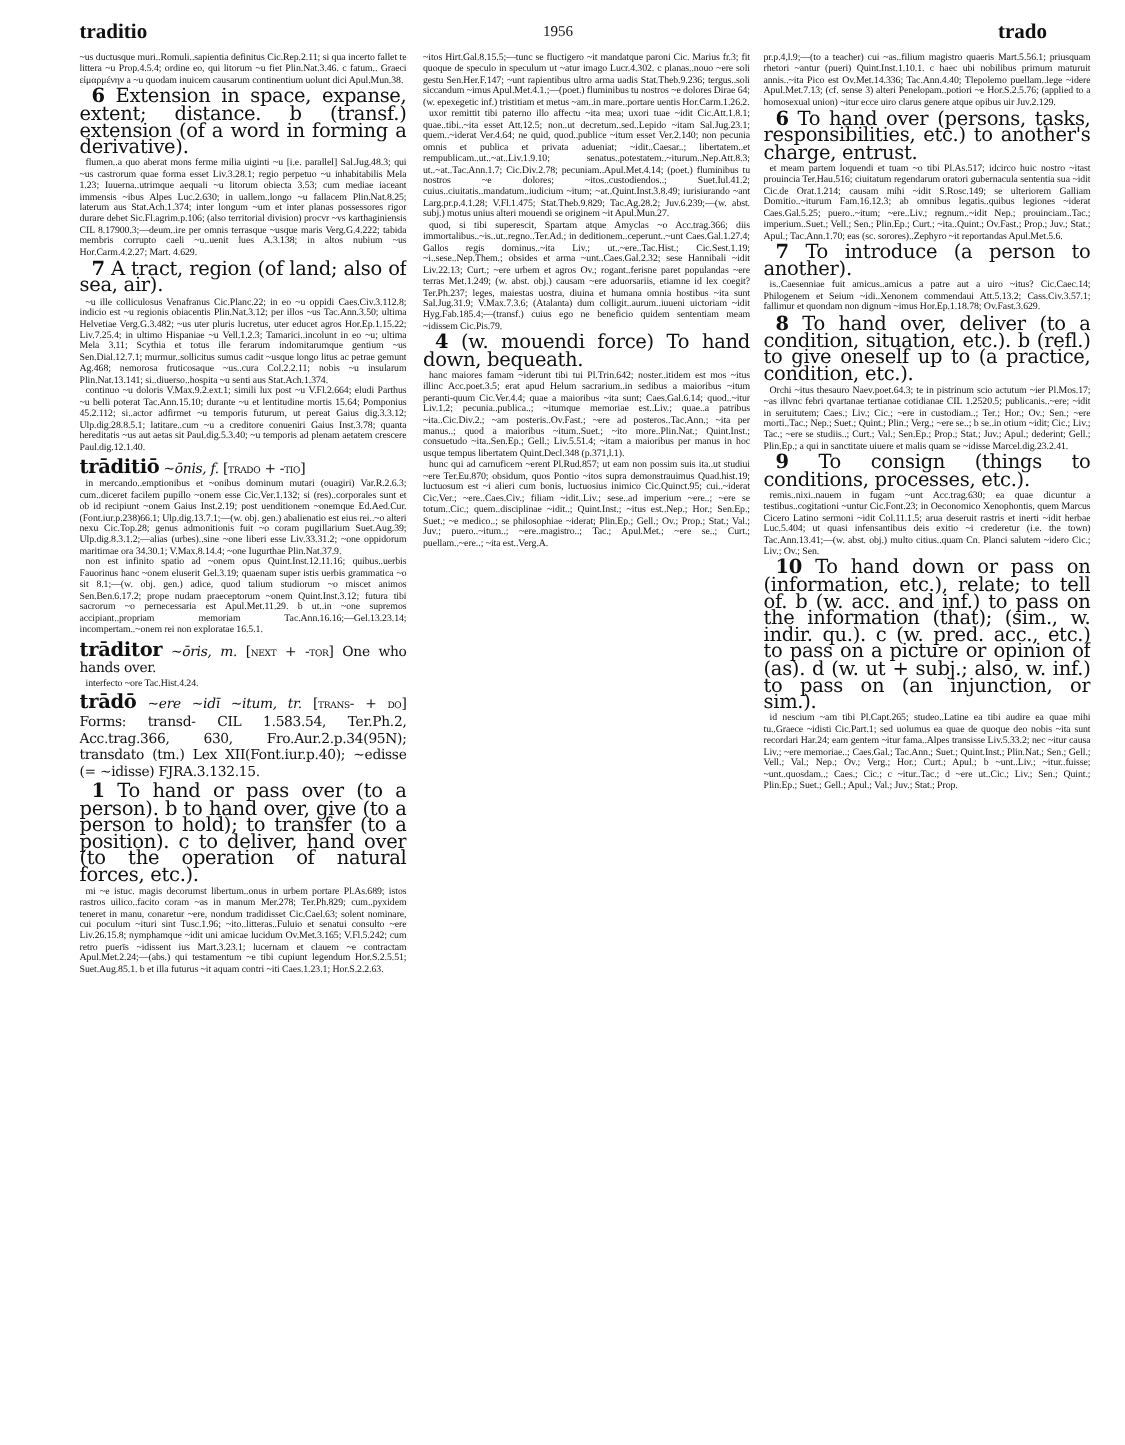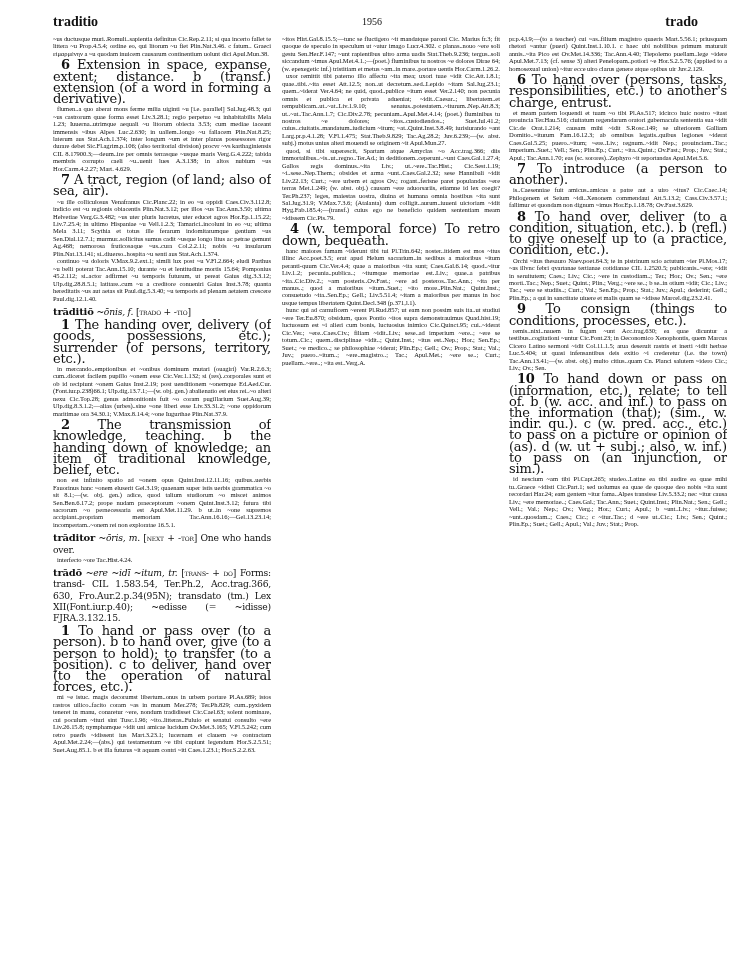--- a/index.html
+++ b/index.html
@@ -8,56 +8,54 @@
   .hw-left { position:absolute; left:53px; top:14px; font-family:"Liberation Serif", serif; font-weight:bold; font-size:14px; }
   .pageno { position:absolute; left:362px; top:16px; font-family:"Liberation Serif", serif; font-size:10px; }
   .hw-right { position:absolute; right:52px; top:14px; font-family:"Liberation Serif", serif; font-weight:bold; font-size:14px; }
   .col { position:absolute; top:35px; width:218px; height:920px; overflow:hidden; }
   .c1 { left:53px; } .c2 { left:282px; } .c3 { left:509px; }
   .cit { font-family:"Liberation Serif", serif; font-size:6.55px; line-height:7.45px; text-align:justify; margin:0; text-indent:4px; letter-spacing:-0.05px; }
   .cit.cont { text-indent:0; }
   .sense { font-family:"DejaVu Serif", serif; font-size:13px; line-height:11.2px; margin:2px 0 1px 0; text-indent:8px; text-align:justify; letter-spacing:-0.2px; }
   .sense b.num { font-weight:bold; }
   .entry { font-family:"DejaVu Serif", serif; font-size:9.2px; line-height:11.2px; margin:4px 0 1px 0; text-align:justify; letter-spacing:-0.2px; }
-  .entry .lemma { font-weight:bold; font-size:10px; }
+  .entry .lemma { font-weight:bold; font-size:13px; }
   .entry .gram { font-style:italic; }
   .entry .ety { font-variant:small-caps; }
 </style>
 </head>
 <body>
 
 <div class="header">
   <span class="hw-left">traditio</span>
   <span class="pageno">1956</span>
   <span class="hw-right">trado</span>
 </div>
 
 <div class="col c1">
     <p class="cit cont">~us ductusque muri..Romuli..sapientia definitus Cic.Rep.2.11; si qua incerto fallet te littera ~u Prop.4.5.4; ordine eo, qui litorum ~u fiet Plin.Nat.3.46.  c fatum.. Graeci εἱμαρμένην a ~u quodam inuicem causarum continentium uolunt dici Apul.Mun.38.</p>
     <p class="sense"><b class="num">6</b><span> Extension in space, expanse, extent; distance. b (transf.) extension (of a word in forming a derivative).</span></p>
     <p class="cit">flumen..a quo aberat mons ferme milia uiginti ~u [i.e. parallel] Sal.Jug.48.3; qui ~us castrorum quae forma esset Liv.3.28.1; regio perpetuo ~u inhabitabilis Mela 1.23; Iuuerna..utrimque aequali ~u litorum obiecta 3.53; cum mediae iaceant immensis ~ibus Alpes Luc.2.630; in uallem..longo ~u fallacem Plin.Nat.8.25; laterum aus Stat.Ach.1.374; inter longum ~um et inter planas possessores rigor durare debet Sic.Fl.agrim.p.106; (also territorial division) procvr ~vs karthaginiensis CIL 8.17900.3;—deum..ire per omnis terrasque ~usque maris Verg.G.4.222; tabida membris corrupto caeli ~u..uenit lues A.3.138; in altos nubium ~us Hor.Carm.4.2.27; Mart. 4.629.</p>
     <p class="sense"><b class="num">7</b><span> A tract, region (of land; also of sea, air).</span></p>
     <p class="cit">~u ille colliculosus Venafranus Cic.Planc.22; in eo ~u oppidi Caes.Civ.3.112.8; indicio est ~u regionis obiacentis Plin.Nat.3.12; per illos ~us Tac.Ann.3.50; ultima Helvetiae Verg.G.3.482; ~us uter pluris lucretus, uter educet agros Hor.Ep.1.15.22; Liv.7.25.4; in ultimo Hispaniae ~u Vell.1.2.3; Tamarici..incolunt in eo ~u; ultima Mela 3.11; Scythia et totus ille ferarum indomitarumque gentium ~us Sen.Dial.12.7.1; murmur..sollicitus sumus cadit ~usque longo litus ac petrae gemunt Ag.468; nemorosa fruticosaque ~us..cura Col.2.2.11; nobis ~u insularum Plin.Nat.13.141; si..diuerso..hospita ~u senti aus Stat.Ach.1.374.</p>
     <p class="cit">continuo ~u doloris V.Max.9.2.ext.1; simili lux post ~u V.Fl.2.664; eludi Parthus ~u belli poterat Tac.Ann.15.10; durante ~u et lentitudine mortis 15.64; Pomponius 45.2.112; si..actor adfirmet ~u temporis futurum, ut pereat Gaius dig.3.3.12; Ulp.dig.28.8.5.1; latitare..cum ~u a creditore conueniri Gaius Inst.3.78; quanta hereditatis ~us aut aetas sit Paul.dig.5.3.40; ~u temporis ad plenam aetatem crescere Paul.dig.12.1.40.</p>
     <p class="entry"><span class="lemma">trāditiō</span><span class="gram"> ~ōnis, f. </span><span class="ety">[trado + -tio]</span></p>
-    <p class="sense"><b class="num">1</b><span> The handing over, delivery (of goods, possessions, etc.); surrender (of persons, territory, etc.).</span></p>
     <p class="cit">in mercando..emptionibus et ~onibus dominum mutari (ouagiri) Var.R.2.6.3; cum..diceret facilem pupillo ~onem esse Cic.Ver.1.132; si (res)..corporales sunt et ob id recipiunt ~onem Gaius Inst.2.19; post uenditionem ~onemque Ed.Aed.Cur.(Font.iur.p.238)66.1; Ulp.dig.13.7.1;—(w. obj. gen.) abalienatio est eius rei..~o alteri nexu Cic.Top.28; genus admonitionis fuit ~o coram pugillarium Suet.Aug.39; Ulp.dig.8.3.1.2;—alias (urbes)..sine ~one liberi esse Liv.33.31.2; ~one oppidorum maritimae ora 34.30.1; V.Max.8.14.4; ~one Iugurthae Plin.Nat.37.9.</p>
-    <p class="sense"><b class="num">2</b><span> The transmission of knowledge, teaching. b the handing down of knowledge; an item of traditional knowledge, belief, etc.</span></p>
     <p class="cit">non est infinito spatio ad ~onem opus Quint.Inst.12.11.16; quibus..uerbis Fauorinus hanc ~onem eluserit Gel.3.19; quaenam super istis uerbis grammatica ~o sit 8.1;—(w. obj. gen.) adice, quod talium studiorum ~o miscet animos Sen.Ben.6.17.2; prope nudam praeceptorum ~onem Quint.Inst.3.12; futura tibi sacrorum ~o pernecessaria est Apul.Met.11.29.  b ut..in ~one supremos accipiant..propriam memoriam Tac.Ann.16.16;—Gel.13.23.14; incompertam..~onem rei non exploratae 16.5.1.</p>
     <p class="entry"><span class="lemma">trāditor</span><span class="gram"> ~ōris, m. </span><span class="ety">[next + -tor]</span><span> One who hands over.</span></p>
     <p class="cit">interfecto ~ore Tac.Hist.4.24.</p>
     <p class="entry"><span class="lemma">trādō</span><span class="gram"> ~ere ~idī ~itum, tr. </span><span class="ety">[trans- + do]</span><span> Forms: transd- CIL 1.583.54, Ter.Ph.2, Acc.trag.366, 630, Fro.Aur.2.p.34(95N); transdato (tm.) Lex XII(Font.iur.p.40); ~edisse (= ~idisse) FJRA.3.132.15.</span></p>
     <p class="sense"><b class="num">1</b><span> To hand or pass over (to a person). b to hand over, give (to a person to hold); to transfer (to a position). c to deliver, hand over (to the operation of natural forces, etc.).</span></p>
     <p class="cit">mi ~e istuc. magis decorumst libertum..onus in urbem portare Pl.As.689; istos rastros uilico..facito coram ~as in manum Mer.278; Ter.Ph.829; cum..pyxidem teneret in manu, conaretur ~ere, nondum tradidisset Cic.Cael.63; solent nominare, cui poculum ~ituri sint Tusc.1.96; ~ito..litteras..Fuluio et senatui consulto ~ere Liv.26.15.8; nymphamque ~idit uni amicae lucidum Ov.Met.3.165; V.Fl.5.242; cum retro puerīs ~idissent ius Mart.3.23.1; lucernam et clauem ~e contractam Apul.Met.2.24;—(abs.) qui testamentum ~e tibi cupiunt legendum Hor.S.2.5.51; Suet.Aug.85.1.  b et illa futurus ~it aquam contri ~iti Caes.1.23.1; Hor.S.2.2.63.</p>
   </div>
 <div class="col c2">
     <p class="cit cont">~itos Hirt.Gal.8.15.5;—tunc se fluctigero ~it mandatque paroni Cic. Marius fr.3; fit quoque de speculo in speculum ut ~atur imago Lucr.4.302.  c planas..nouo ~ere soli gestu Sen.Her.F.147; ~unt rapientibus ultro arma uadis Stat.Theb.9.236; tergus..soli siccandum ~imus Apul.Met.4.1.;—(poet.) fluminibus tu nostros ~e dolores Dirae 64; (w. epexegetic inf.) tristitiam et metus ~am..in mare..portare uentis Hor.Carm.1.26.2.</p>
     <p class="cit">uxor remittit tibi paterno illo affectu ~ita mea; uxori tuae ~idit Cic.Att.1.8.1; quae..tibi..~ita esset Att.12.5; non..ut decretum..sed..Lepido ~itam Sal.Jug.23.1; quem..~iderat Ver.4.64; ne quid, quod..publice ~itum esset Ver.2.140; non pecunia omnis et publica et privata adueniat; ~idit..Caesar..; libertatem..et rempublicam..ut..~at..Liv.1.9.10; senatus..potestatem..~iturum..Nep.Att.8.3; ut..~at..Tac.Ann.1.7; Cic.Div.2.78; pecuniam..Apul.Met.4.14; (poet.) fluminibus tu nostros ~e dolores; ~itos..custodiendos..; Suet.Iul.41.2; cuius..ciuitatis..mandatum..iudicium ~itum; ~at..Quint.Inst.3.8.49; iurisiurando ~ant Larg.pr.p.4.1.28; V.Fl.1.475; Stat.Theb.9.829; Tac.Ag.28.2; Juv.6.239;—(w. abst. subj.) motus unius alteri mouendi se originem ~it Apul.Mun.27.</p>
     <p class="cit">quod, si tibi superescit, Spartam atque Amyclas ~o Acc.trag.366; diis immortalibus..~is..ut..regno..Ter.Ad.; in deditionem..ceperunt..~unt Caes.Gal.1.27.4; Gallos regis dominus..~ita Liv.; ut..~ere..Tac.Hist.; Cic.Sest.1.19; ~i..sese..Nep.Them.; obsides et arma ~unt..Caes.Gal.2.32; sese Hannibali ~idit Liv.22.13; Curt.; ~ere urbem et agros Ov.; rogant..ferisne paret populandas ~ere terras Met.1.249; (w. abst. obj.) causam ~ere aduorsariis, etiamne id lex coegit? Ter.Ph.237; leges, maiestas uostra, diuina et humana omnia hostibus ~ita sunt Sal.Jug.31.9; V.Max.7.3.6; (Atalanta) dum colligit..aurum..iuueni uictoriam ~idit Hyg.Fab.185.4;—(transf.) cuius ego ne beneficio quidem sententiam meam ~idissem Cic.Pis.79.</p>
-    <p class="sense"><b class="num">4</b><span> (w. temporal force) To retro down, bequeath.</span></p>
+    <p class="sense"><b class="num">4</b><span> (w. mouendi force) To hand down, bequeath.</span></p>
     <p class="cit">hanc maiores famam ~iderunt tibi tui Pl.Trin.642; noster..itidem est mos ~itus illinc Acc.poet.3.5; erat apud Helum sacrarium..in sedibus a maioribus ~itum peranti-quum Cic.Ver.4.4; quae a maioribus ~ita sunt; Caes.Gal.6.14; quod..~itur Liv.1.2; pecunia..publica..; ~itumque memoriae est..Liv.; quae..a patribus ~ita..Cic.Div.2.; ~am posteris..Ov.Fast.; ~ere ad posteros..Tac.Ann.; ~ita per manus..; quod a maioribus ~itum..Suet.; ~ito more..Plin.Nat.; Quint.Inst.; consuetudo ~ita..Sen.Ep.; Gell.; Liv.5.51.4; ~itam a maioribus per manus in hoc usque tempus libertatem Quint.Decl.348 (p.371,l.1).</p>
     <p class="cit">hunc qui ad carnuficem ~erent Pl.Rud.857; ut eam non possim suis ita..ut studiui ~ere Ter.Eu.870; obsidum, quos Pontio ~itos supra demonstrauimus Quad.hist.19; luctuosum est ~i alieri cum bonis, luctuosius inimico Cic.Quinct.95; cui..~iderat Cic.Ver.; ~ere..Caes.Civ.; filiam ~idit..Liv.; sese..ad imperium ~ere..; ~ere se totum..Cic.; quem..disciplinae ~idit..; Quint.Inst.; ~itus est..Nep.; Hor.; Sen.Ep.; Suet.; ~e medico..; se philosophiae ~iderat; Plin.Ep.; Gell.; Ov.; Prop.; Stat.; Val.; Juv.; puero..~itum..; ~ere..magistro..; Tac.; Apul.Met.; ~ere se..; Curt.; puellam..~ere..; ~ita est..Verg.A.</p>
   </div>
 <div class="col c3">
     <p class="cit cont">pr.p.4,l.9;—(to a teacher) cui ~as..filium magistro quaeris Mart.5.56.1; priusquam rhetori ~antur (pueri) Quint.Inst.1.10.1.  c haec ubi nobilibus primum maturuit annis..~ita Pico est Ov.Met.14.336; Tac.Ann.4.40; Tlepolemo puellam..lege ~idere Apul.Met.7.13; (cf. sense 3) alteri Penelopam..potiori ~e Hor.S.2.5.76; (applied to a homosexual union) ~itur ecce uiro clarus genere atque opibus uir Juv.2.129.</p>
     <p class="sense"><b class="num">6</b><span> To hand over (persons, tasks, responsibilities, etc.) to another's charge, entrust.</span></p>
     <p class="cit">et meam partem loquendi et tuam ~o tibi Pl.As.517; idcirco huic nostro ~itast prouincia Ter.Hau.516; ciuitatum regendarum oratori gubernacula sententia sua ~idit Cic.de Orat.1.214; causam mihi ~idit S.Rosc.149; se ulteriorem Galliam Domitio..~iturum Fam.16.12.3; ab omnibus legatis..quibus legiones ~iderat Caes.Gal.5.25; puero..~itum; ~ere..Liv.; regnum..~idit Nep.; prouinciam..Tac.; imperium..Suet.; Vell.; Sen.; Plin.Ep.; Curt.; ~ita..Quint.; Ov.Fast.; Prop.; Juv.; Stat.; Apul.; Tac.Ann.1.70; eas (sc. sorores)..Zephyro ~it reportandas Apul.Met.5.6.</p>
     <p class="sense"><b class="num">7</b><span> To introduce (a person to another).</span></p>
     <p class="cit">is..Caesenniae fuit amicus..amicus a patre aut a uiro ~itus? Cic.Caec.14; Philogenem et Seium ~idi..Xenonem commendaui Att.5.13.2; Cass.Civ.3.57.1; fallimur et quondam non dignum ~imus Hor.Ep.1.18.78; Ov.Fast.3.629.</p>
     <p class="sense"><b class="num">8</b><span> To hand over, deliver (to a condition, situation, etc.). b (refl.) to give oneself up to (a practice, condition, etc.).</span></p>

